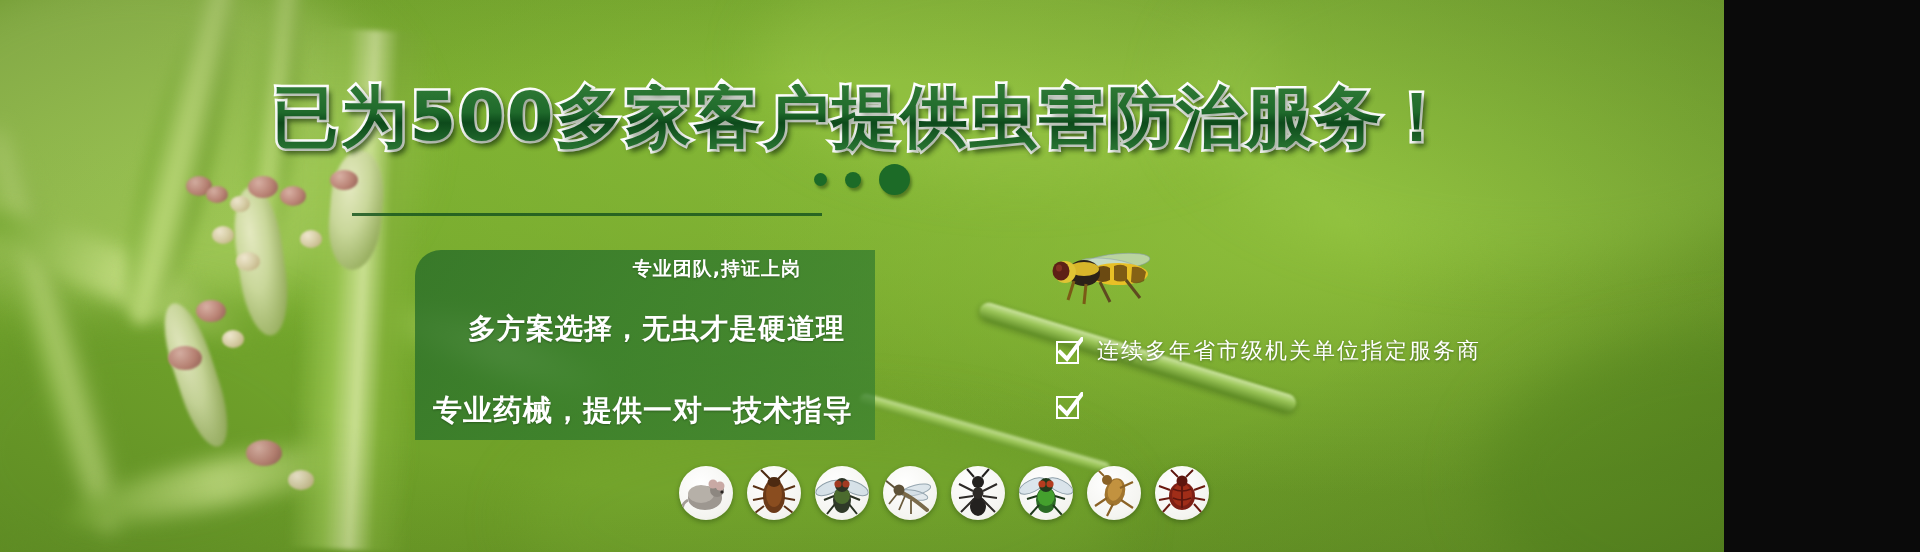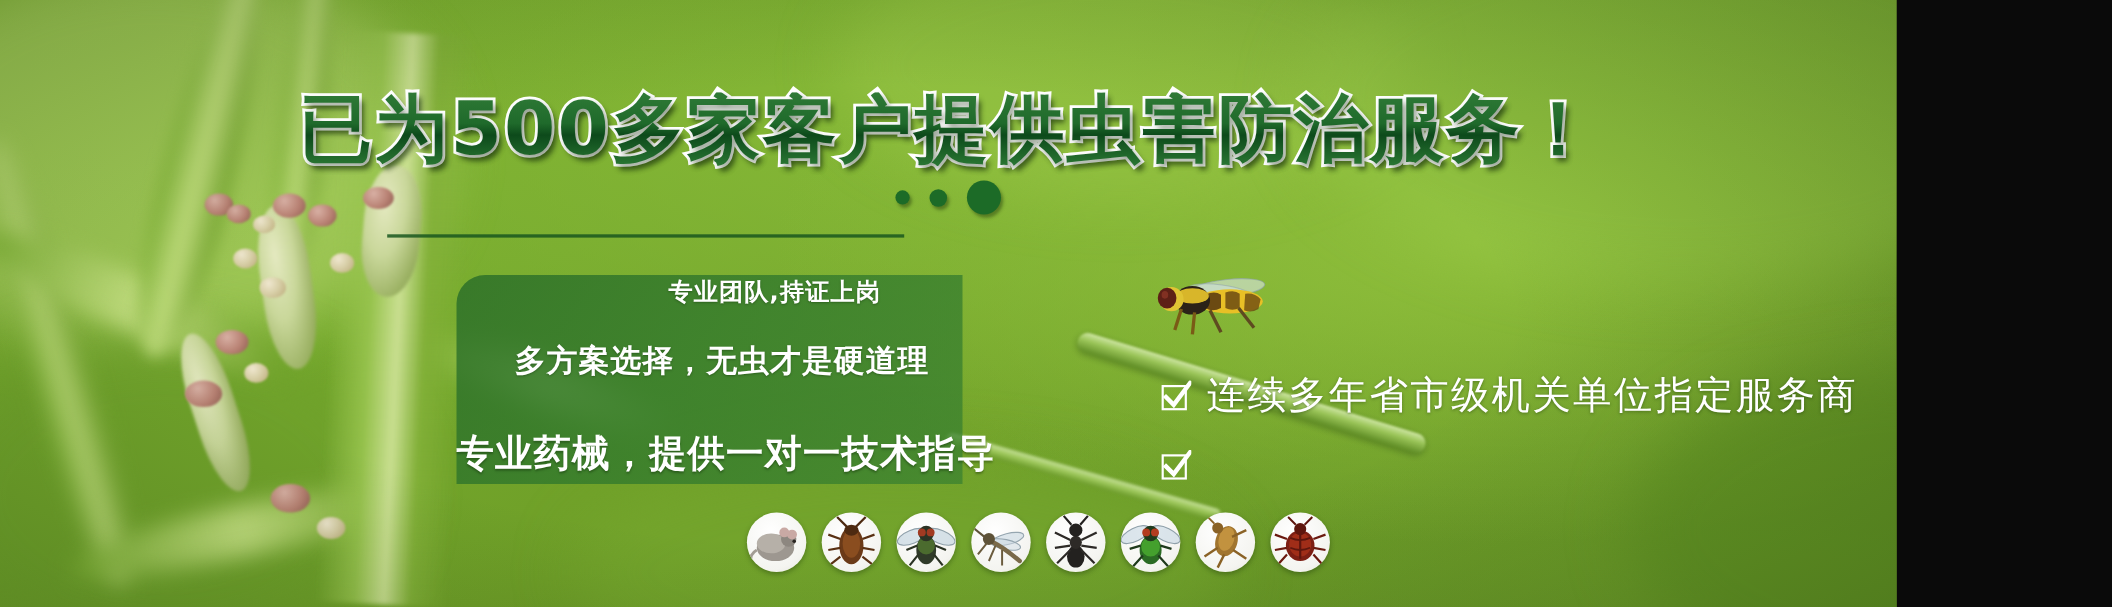--- a/index.html
+++ b/index.html
@@ -140,33 +140,33 @@
     padding:8px 18px 12px 0;
   }
   .slogan-line{
     color:#fff; font-weight:bold;
     font-family:"DejaVu Sans", sans-serif;
     text-align:right;
     letter-spacing:1px;
     text-shadow:0 1px 2px rgba(10,30,4,.35);
     white-space:nowrap;
   }
-  .sl1{ font-size:22px; margin-bottom:28px; padding-right:56px; }
+  .sl1{ font-size:19px; margin-bottom:28px; padding-right:56px; }
   .sl2{ font-size:28px; margin-bottom:15px; padding-right:12px; }
-  .sl3{ font-size:34px; padding-right:4px;margin-top:28px; }
+  .sl3{ font-size:29px; padding-right:4px;margin-top:28px; }
 
   
   .checklist{
     position:absolute; left:1055px; top:336px;
     display:flex; flex-direction:column; gap:26px;
   }
   .check-item{ display:flex; align-items:center; gap:14px; }
   .check-icon{ width:28px; height:28px; flex:0 0 28px; position:relative; }
   .check-text{
-    color:#ffffff; font-size:35px; letter-spacing:2px;
+    color:#ffffff; font-size:22px; letter-spacing:2px;
     font-family:Liberation Serif, serif;
     text-shadow:0 1px 3px rgba(12,34,6,.4);
     white-space:nowrap;
   }
 
   
   .pest-row{
     position:absolute; left:679px; top:466px;
     display:flex; gap:14px;
   }

